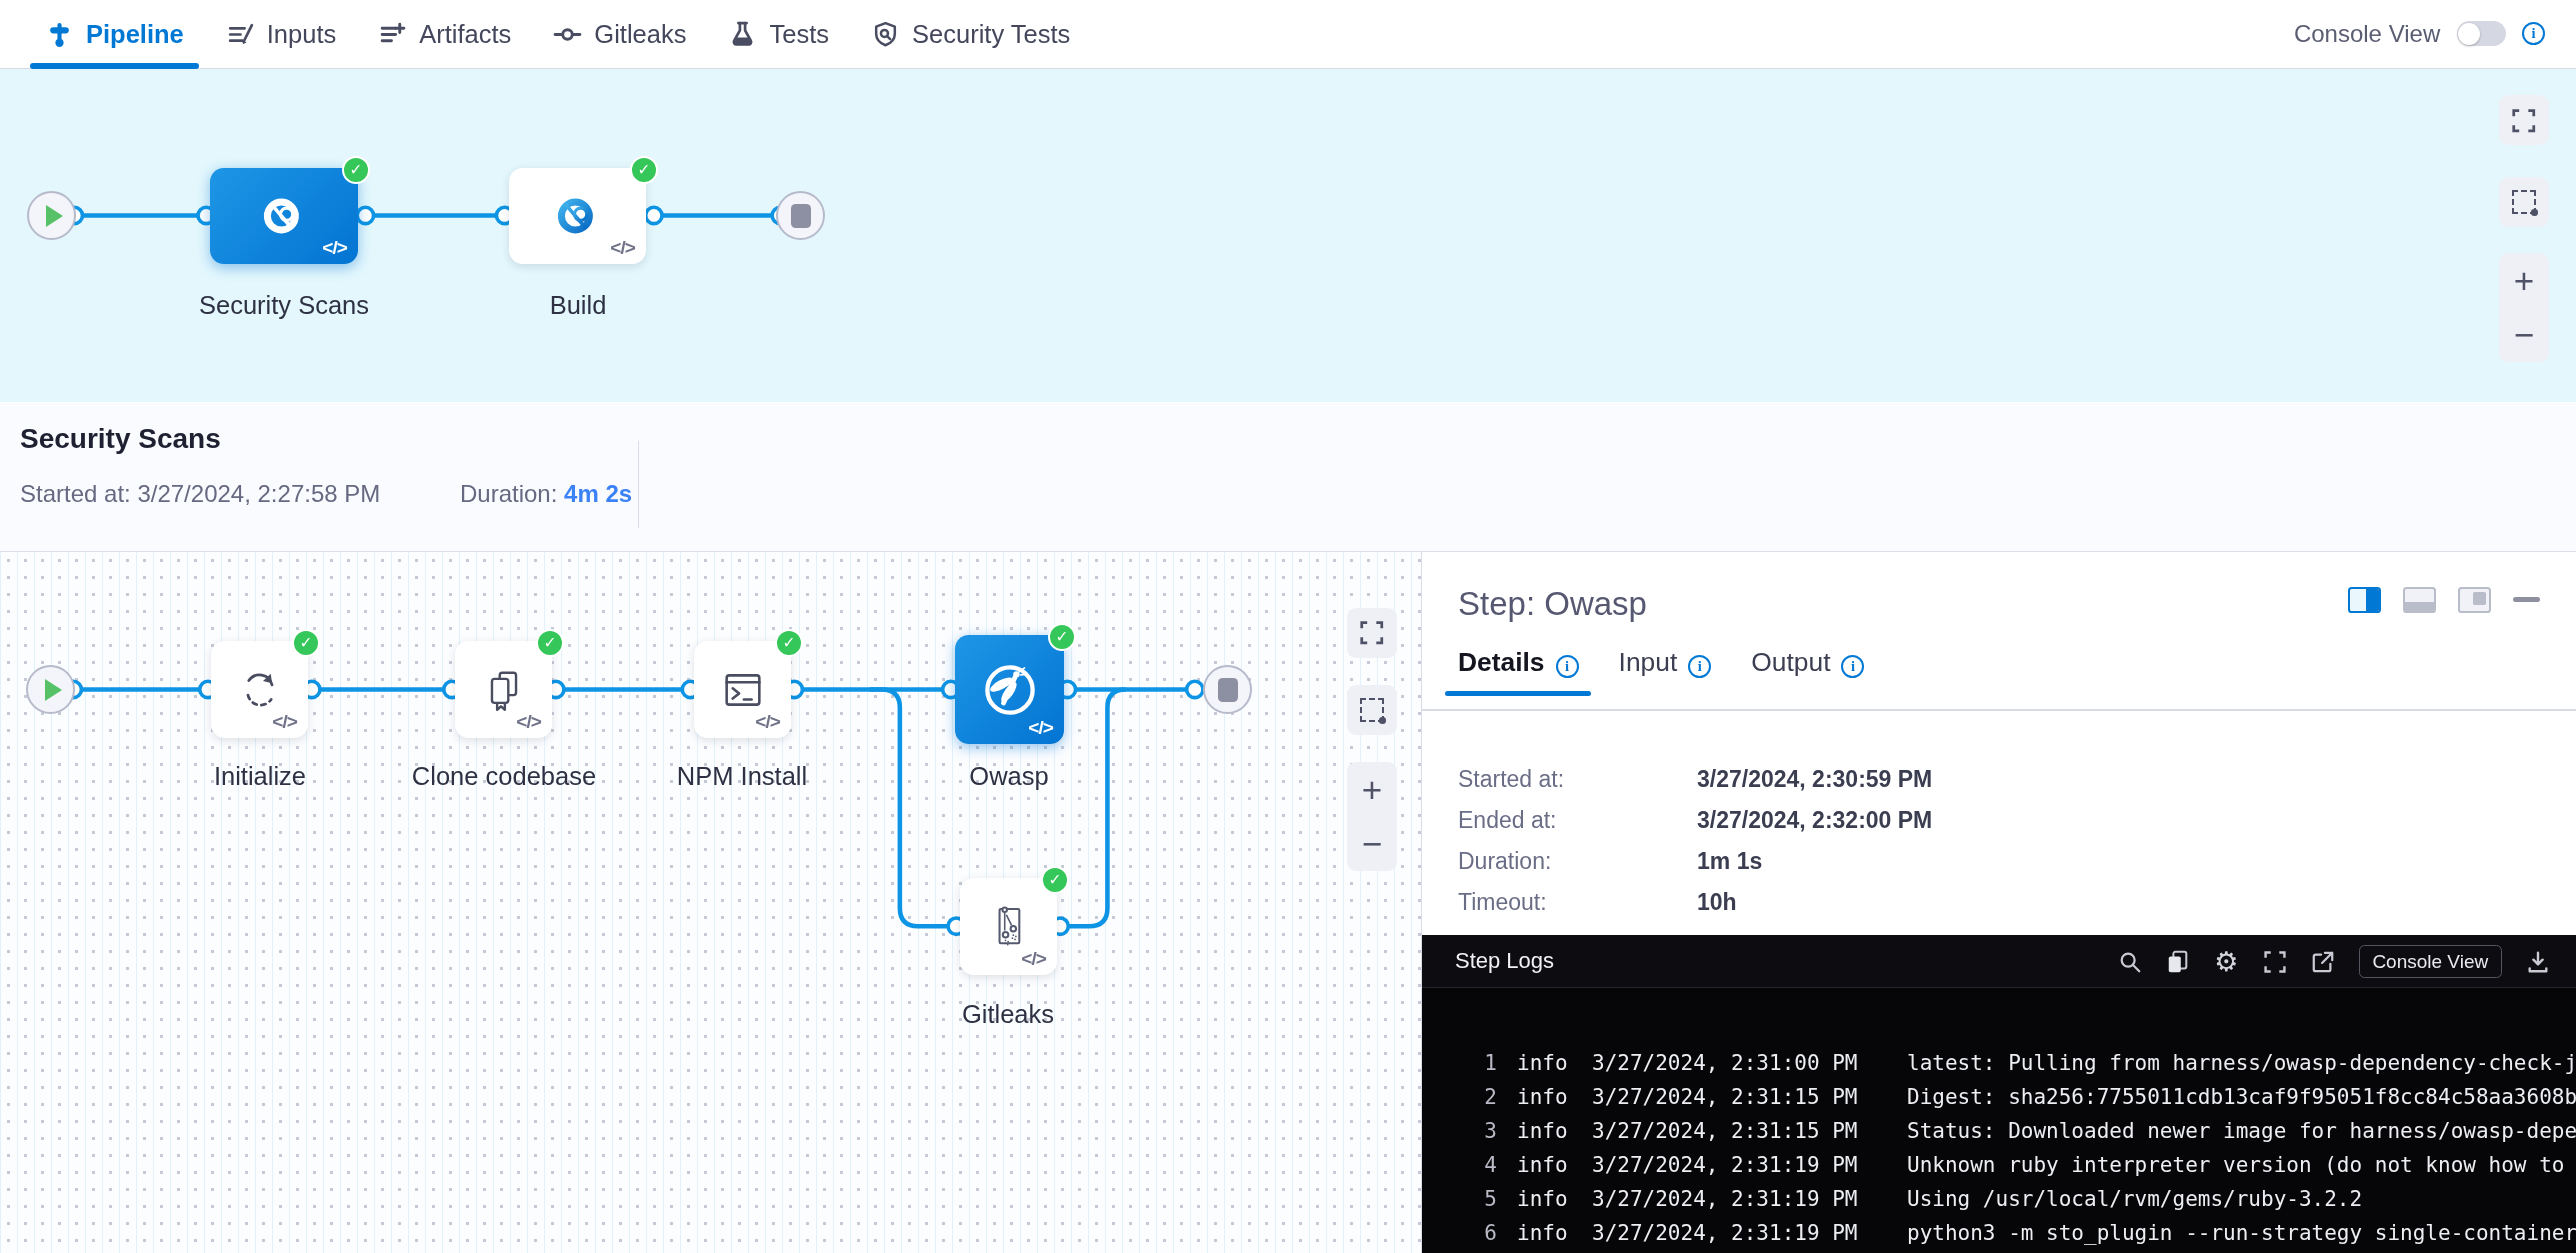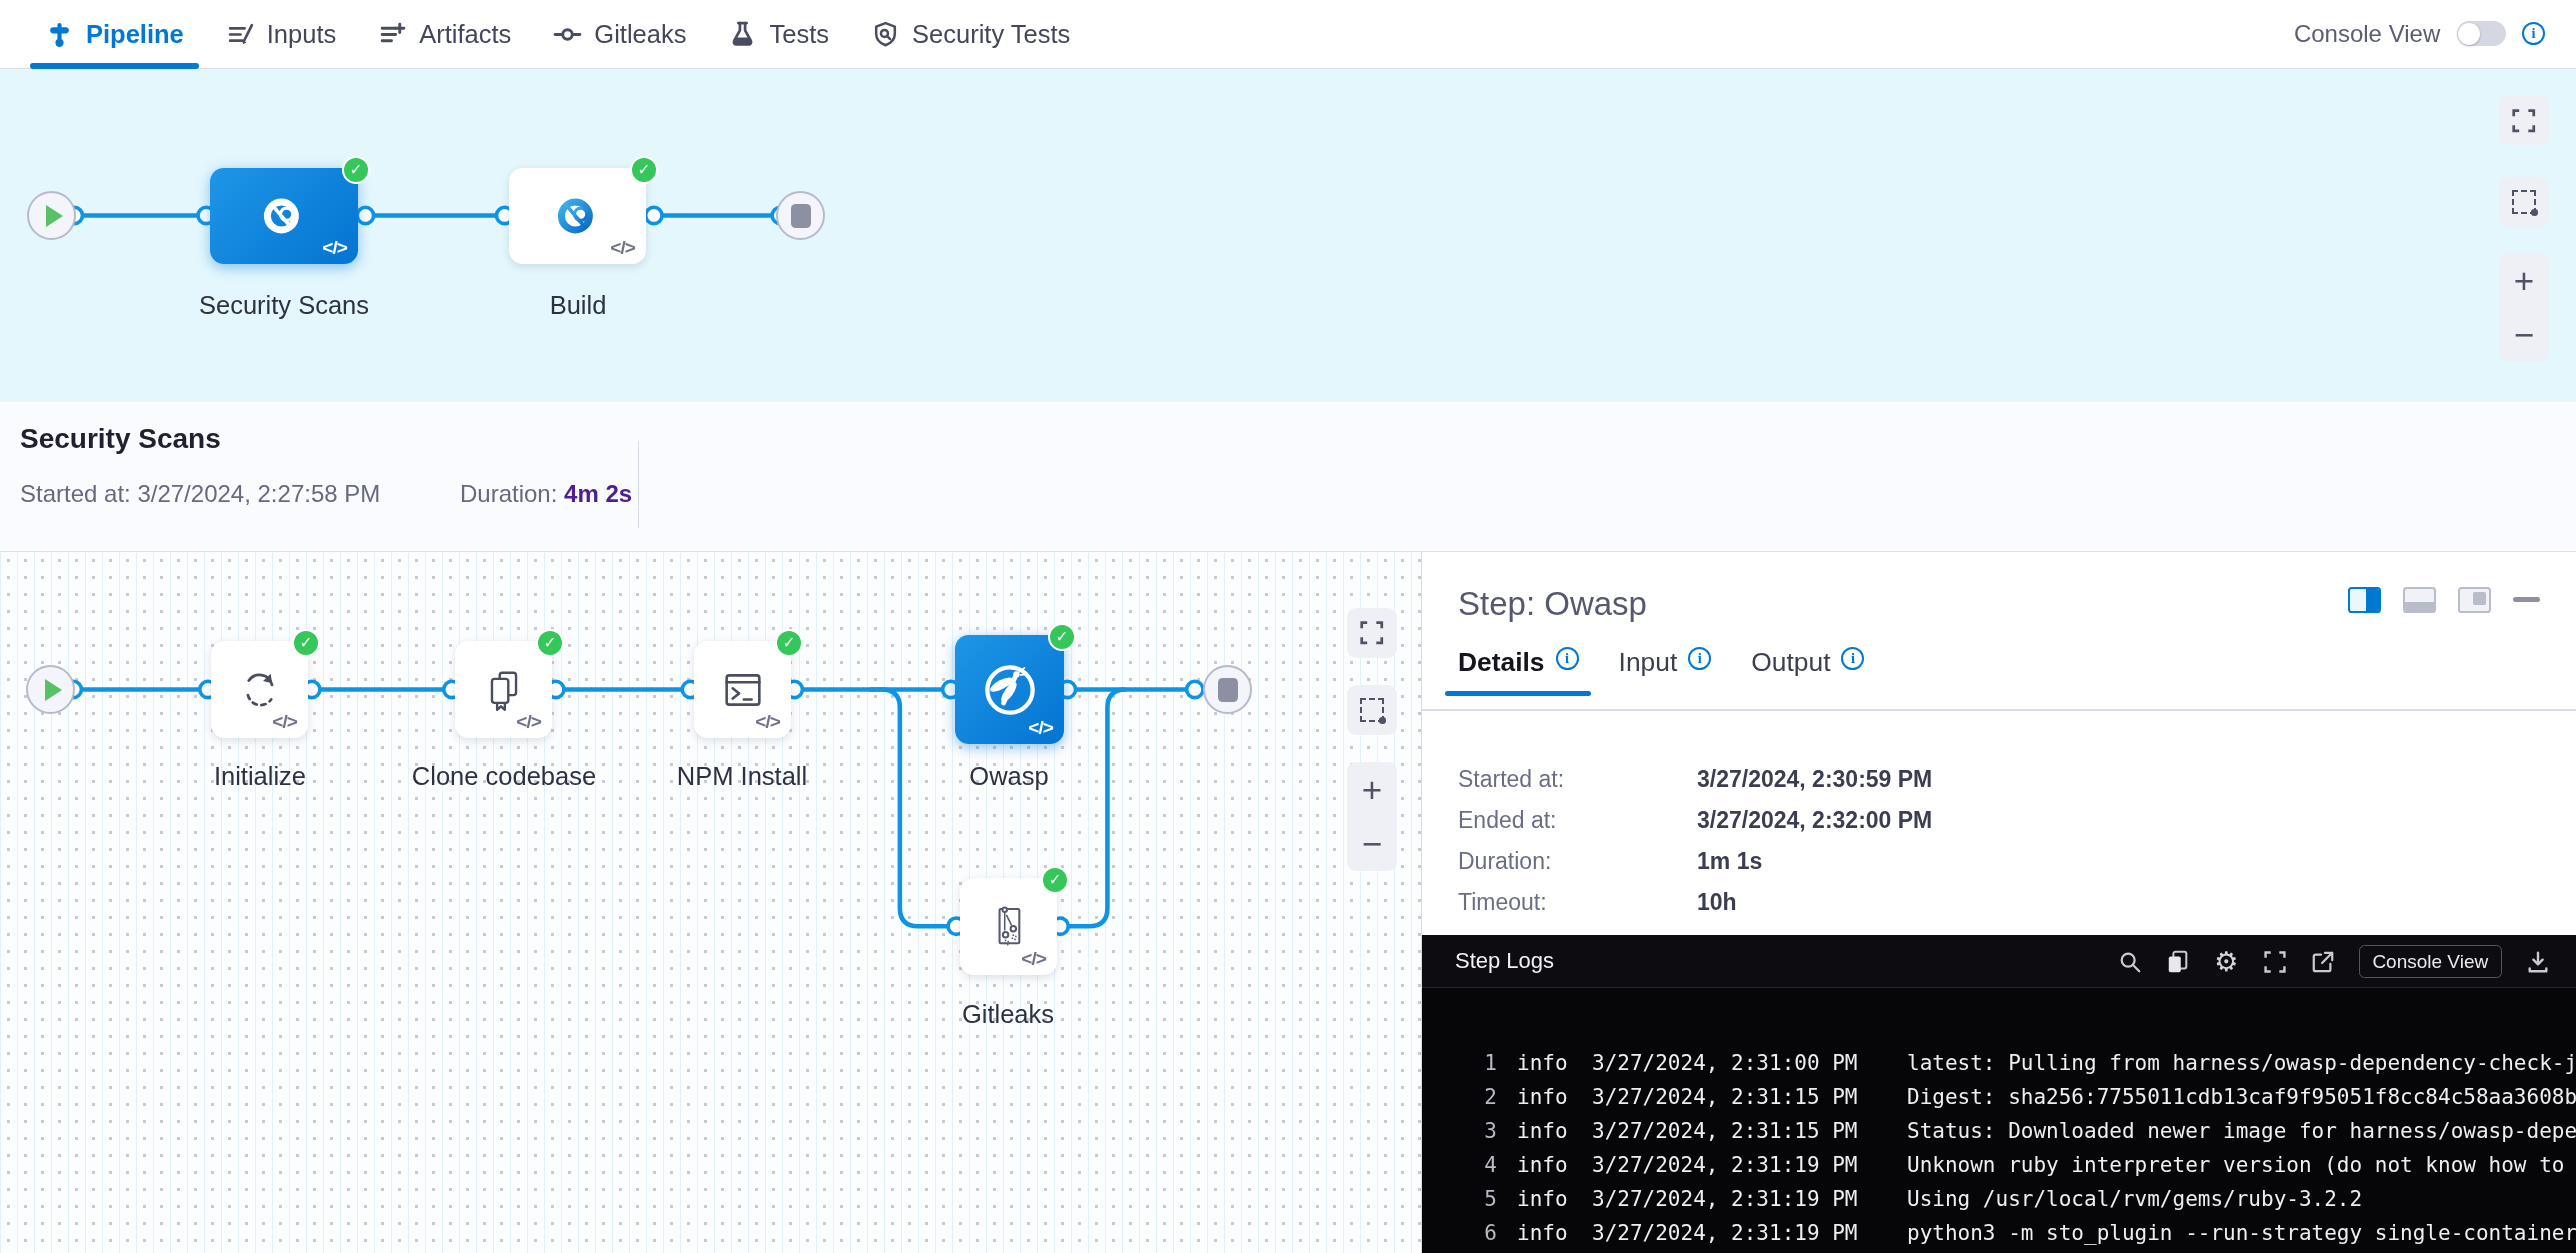--- a/index.html
+++ b/index.html
@@ -55,21 +55,21 @@
   .zoom-group span { font-size:35px; color:#4f5266; line-height:1; cursor:pointer; }
   .marquee-box { width:24px; height:24px; border:2.3px dashed #4f5266; position:relative; }
   .marquee-box i { position:absolute; right:-3.6px; bottom:-3.6px; width:6.4px; height:6.4px; border-radius:50%;
     background:#4f5266; }
 
   
   #stage-header { position:absolute; left:0; top:403px; width:2576px; height:149px; background:#fafbfe;
     border-bottom:1.8px solid #dcdee9; }
   #stage-title { position:absolute; left:20px; top:20px; font-size:28px; font-weight:700; color:#1f2133; }
   .meta-text { position:absolute; top:77px; font-size:24px; color:#666981; }
-  .meta-text b { color:#4c1d95; font-weight:700; }
+  .meta-text b { color:#3b82f6; font-weight:700; }
   #stage-divider { position:absolute; left:638px; top:38px; height:87px; width:0.9px; background:#d9dbe6; }
 
   
   #workspace { position:absolute; left:0; top:552px; width:2576px; height:701px; }
   #step-canvas { position:absolute; left:0; top:0; width:1421px; height:701px;
     background-color:#fcfdff;
     background-image:
       radial-gradient(circle, #c6cad6 1.5px, transparent 2px),
       linear-gradient(90deg, rgba(110,198,232,.20) 1.4px, transparent 1.4px);
     background-size:17px 17px, 17px 17px; }
@@ -82,21 +82,21 @@
   .layout-ic { width:33px; height:25.5px; border:2.7px solid #b9bcc9; border-radius:3.6px; background:#f1f2f7;
     position:relative; overflow:hidden; cursor:pointer; }
   .layout-ic.active { border-color:#0278d5; background:#eaf7fd; }
   .layout-ic.active::after { content:""; position:absolute; right:0; top:0; bottom:0; width:45%; background:#0278d5; }
   .layout-ic.bottom::after { content:""; position:absolute; left:0; right:0; bottom:0; height:40%; background:#b9bcc9; }
   .layout-ic.float::after { content:""; position:absolute; right:2.7px; top:2.7px; bottom:5.5px; width:45%;
     background:#b9bcc9; border-radius:1.8px; }
   .minimize-dash { width:27px; height:4.6px; border-radius:2.7px; background:#8e90a0; cursor:pointer; }
 
   #panel-tabs { position:absolute; left:36px; top:95px; display:flex; gap:40px; }
-  .ptab { display:flex; align-items:flex-start; gap:11px; padding-bottom:18px; position:relative; cursor:pointer; }
+  .ptab { display:flex; align-items:flex-end; gap:11px; padding-bottom:18px; position:relative; cursor:pointer; }
   .ptab .plabel { font-size:26.4px; color:#3c3e52; }
   .ptab.active .plabel { font-weight:700; color:#14151f; }
   .ptab.active::after { content:""; position:absolute; left:-12.8px; right:-12.8px; bottom:0; height:5.5px;
     border-radius:3.6px; background:#0278d5; }
   #panel-tabline { position:absolute; left:0; top:157px; width:1155px; height:1.8px; background:#d9dbe6; }
 
   .detail-row { position:absolute; left:36px; display:flex; }
   .detail-row .dlabel { width:239px; font-size:23px; color:#6a6d86; }
   .detail-row .dvalue { font-size:23px; font-weight:700; color:#3b3d51; }
 

